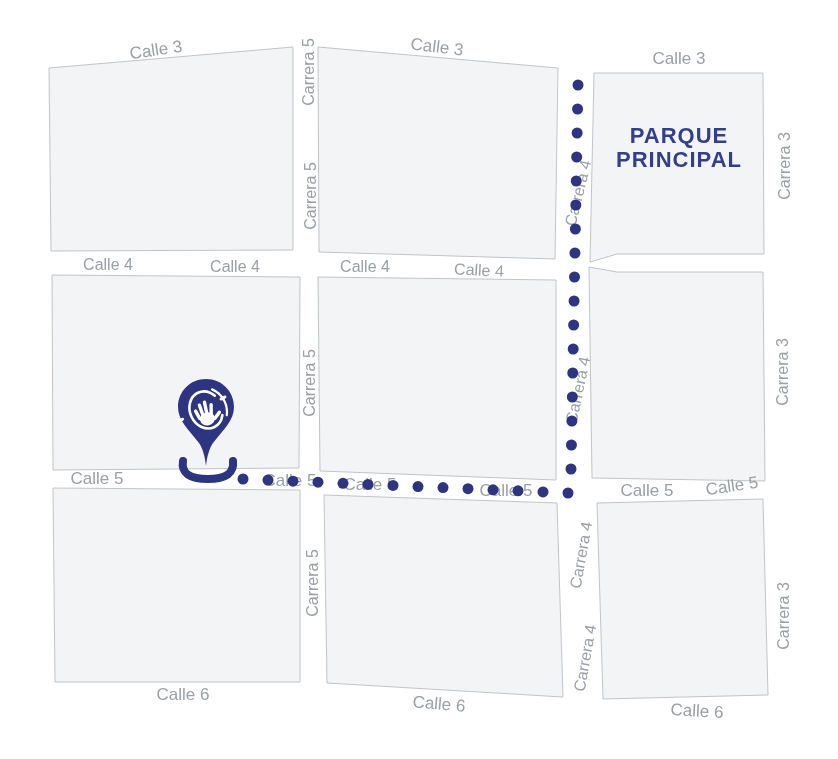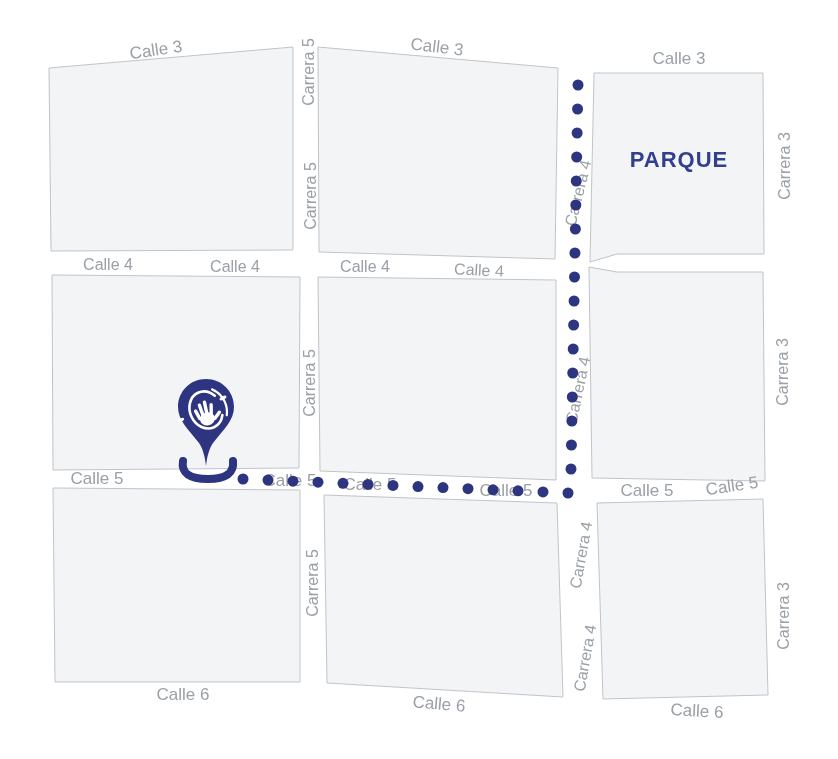--- a/index.html
+++ b/index.html
@@ -18,21 +18,21 @@
   .park-label{
     position:absolute;
     left:579px;top:124px;width:200px;
     text-align:center;
     font-weight:700;
     font-size:22px;
     line-height:24px;
     letter-spacing:1px;
     user-select:none;
   }
-  .park-label div{white-space:nowrap;margin-top:24px;}
+  .park-label div{white-space:nowrap;}
 </style>
 </head>
 <body>
 
 <div class="map-stage">
   <svg id="map-svg" width="838" height="759" viewBox="0 0 838 759" style="background: rgb(255, 255, 255);">
       <g>
         <polygon points="49,68 293,47 293,250 51,251" fill="#f2f4f6" stroke="#c0c4c9" stroke-width="1" stroke-linejoin="round"></polygon>
         <polygon points="318,47 558,68 555,259 319,252" fill="#f2f4f6" stroke="#c0c4c9" stroke-width="1" stroke-linejoin="round"></polygon>
         <polygon points="594,73 763,73 764,254 617,254 590,262" fill="#f2f4f6" stroke="#c0c4c9" stroke-width="1" stroke-linejoin="round"></polygon>
@@ -117,14 +117,15 @@
           <line x1="-7.5" y1="5" x2="-10" y2="-3" stroke="#ffffff" stroke-width="3.4" stroke-linecap="round"></line>
           <line x1="-3.5" y1="4" x2="-5" y2="-8" stroke="#ffffff" stroke-width="3.4" stroke-linecap="round"></line>
           <line x1="0.5" y1="4" x2="0.5" y2="-10" stroke="#ffffff" stroke-width="3.4" stroke-linecap="round"></line>
           <line x1="4.5" y1="4" x2="6.5" y2="-6" stroke="#ffffff" stroke-width="3.4" stroke-linecap="round"></line>
           <line x1="7.5" y1="8" x2="13" y2="3" stroke="#ffffff" stroke-width="3.4" stroke-linecap="round"></line>
         </g>
       </g>
     </svg>
   <div class="park-label" style="color: rgb(51, 62, 140);">
     <div>PARQUE</div>
+    <div>PRINCIPAL</div>
   </div>
 </div>
 
 </body></html>

